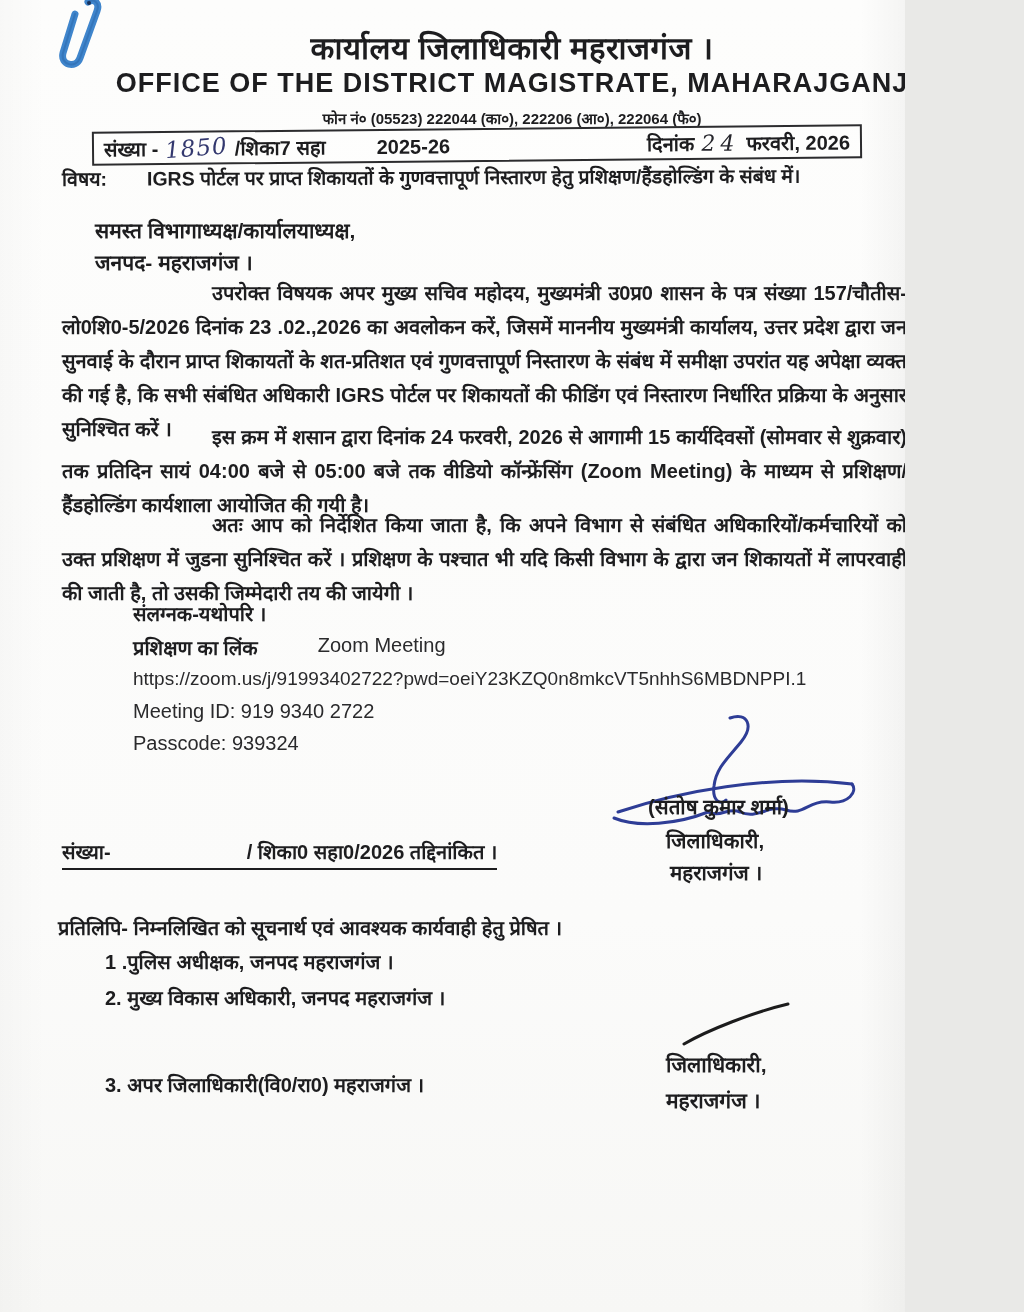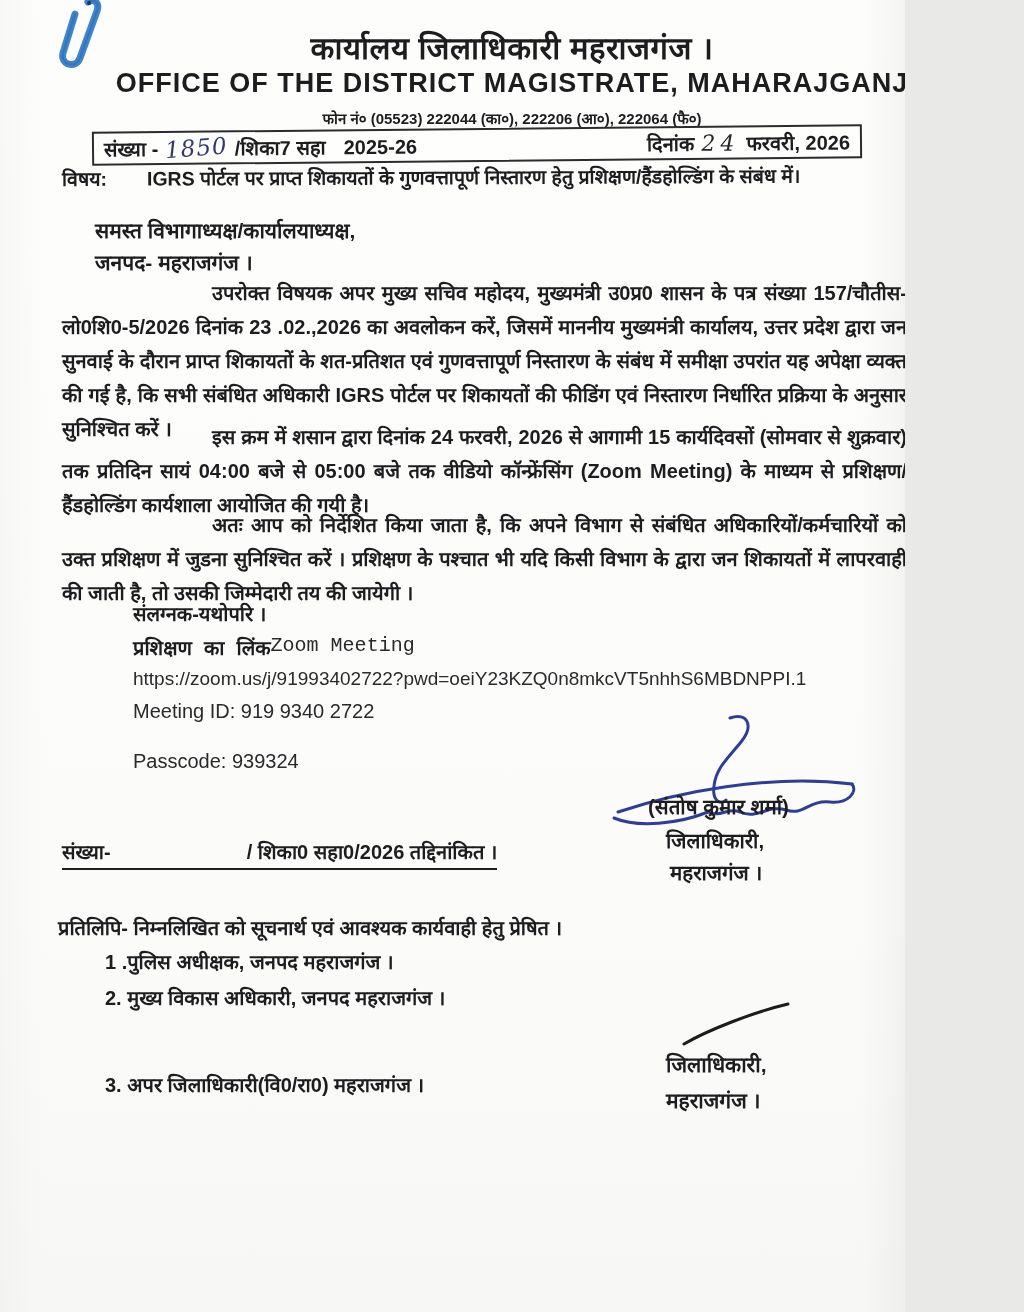--- a/index.html
+++ b/index.html
@@ -67,21 +67,21 @@
 
   <div class="abs center title-hi">कार्यालय जिलाधिकारी महराजगंज ।</div>
   <div class="abs center title-en">OFFICE OF THE DISTRICT MAGISTRATE, MAHARAJGANJ</div>
   <div class="abs center phone">फोन नं० (05523) 222044 (का०), 222206 (आ०), 222064 (फै०)</div>
 
   <div class="abs refbox">
     <div class="grp">
       <span>संख्या -</span>
       <span class="hand hand-num">1850</span>
       <span>/शिका7 सहा</span>
-      <span style="margin-left:11px;">2025-26</span>
+      <span style="margin-left:44px;">2025-26</span>
     </div>
     <div class="grp">
       <span>दिनांक</span>
       <span class="hand hand-date">24</span>
       <span>फरवरी, 2026</span>
     </div>
   </div>
 
   <div class="abs subject">
     <span>विषय:</span>
@@ -89,27 +89,27 @@
   </div>
 
   <div class="abs addr" style="top:216px;">समस्त विभागाध्यक्ष/कार्यालयाध्यक्ष,</div>
   <div class="abs addr" style="top:248px;">जनपद- महराजगंज ।</div>
 
   <div class="abs para" style="top:276px;">उपरोक्त विषयक अपर मुख्य सचिव महोदय, मुख्यमंत्री उ0प्र0 शासन के पत्र संख्या 157/चौतीस-लो0शि0-5/2026 दिनांक 23 .02.,2026 का अवलोकन करें, जिसमें माननीय मुख्यमंत्री कार्यालय, उत्तर प्रदेश द्वारा जन सुनवाई के दौरान प्राप्त शिकायतों के शत-प्रतिशत एवं गुणवत्तापूर्ण निस्तारण के संबंध में समीक्षा उपरांत यह अपेक्षा व्यक्त की गई है, कि सभी संबंधित अधिकारी IGRS पोर्टल पर शिकायतों की फीडिंग एवं निस्तारण निर्धारित प्रक्रिया के अनुसार सुनिश्चित करें ।</div>
   <div class="abs para" style="top:420px;">इस क्रम में शसान द्वारा दिनांक 24 फरवरी, 2026 से आगामी 15 कार्यदिवसों (सोमवार से शुक्रवार) तक प्रतिदिन सायं 04:00 बजे से 05:00 बजे तक वीडियो कॉन्फ्रेंसिंग (Zoom Meeting) के माध्यम से प्रशिक्षण/हैंडहोल्डिंग कार्यशाला आयोजित की गयी है।</div>
   <div class="abs para" style="top:508px;">अतः आप को निर्देशित किया जाता है, कि अपने विभाग से संबंधित अधिकारियों/कर्मचारियों को उक्त प्रशिक्षण में जुडना सुनिश्चित करें । प्रशिक्षण के पश्चात भी यदि किसी विभाग के द्वारा जन शिकायतों में लापरवाही की जाती है, तो उसकी जिम्मेदारी तय की जायेगी ।</div>
 
   <div class="abs mono-line" style="top:600px;">संलग्नक-यथोपरि ।</div>
-  <div class="abs mono-line" style="top:634px;display:flex;font-family:Liberation Mono, monospace;">
+  <div class="abs mono-line" style="top:634px;display:flex;gap:60px;">
     <span>प्रशिक्षण का लिंक</span>
     <span class="latin" style="font-size:20px;">Zoom Meeting</span>
   </div>
   <div class="abs mono-line latin" style="top:668px;">https://zoom.us/j/91993402722?pwd=oeiY23KZQ0n8mkcVT5nhhS6MBDNPPI.1</div>
   <div class="abs mono-line latin" style="top:700px;font-size:20px;">Meeting ID: 919 9340 2722</div>
-  <div class="abs mono-line latin" style="top:732px;font-size:20px;margin-top:18px;">Passcode: 939324</div>
+  <div class="abs mono-line latin" style="top:732px;font-size:20px;">Passcode: 939324</div>
 
   <div class="abs" style="top:712px;left:608px;">
     <svg width="262" height="132" viewBox="0 0 262 132">
       <g fill="none" stroke="#2e3d96" stroke-width="3" stroke-linecap="round">
         <path d="M122,6 C140,0 146,14 133,30 C120,46 108,56 106,74 C104,88 112,94 118,88"></path>
         <path d="M10,100 C70,80 160,62 244,72"></path>
         <path d="M244,72 C250,80 240,92 222,90 C200,88 196,104 178,98 C160,92 150,108 132,100 C120,95 112,106 100,100"></path>
         <path d="M100,100 C70,112 30,116 6,106"></path>
       </g>
     </svg>

